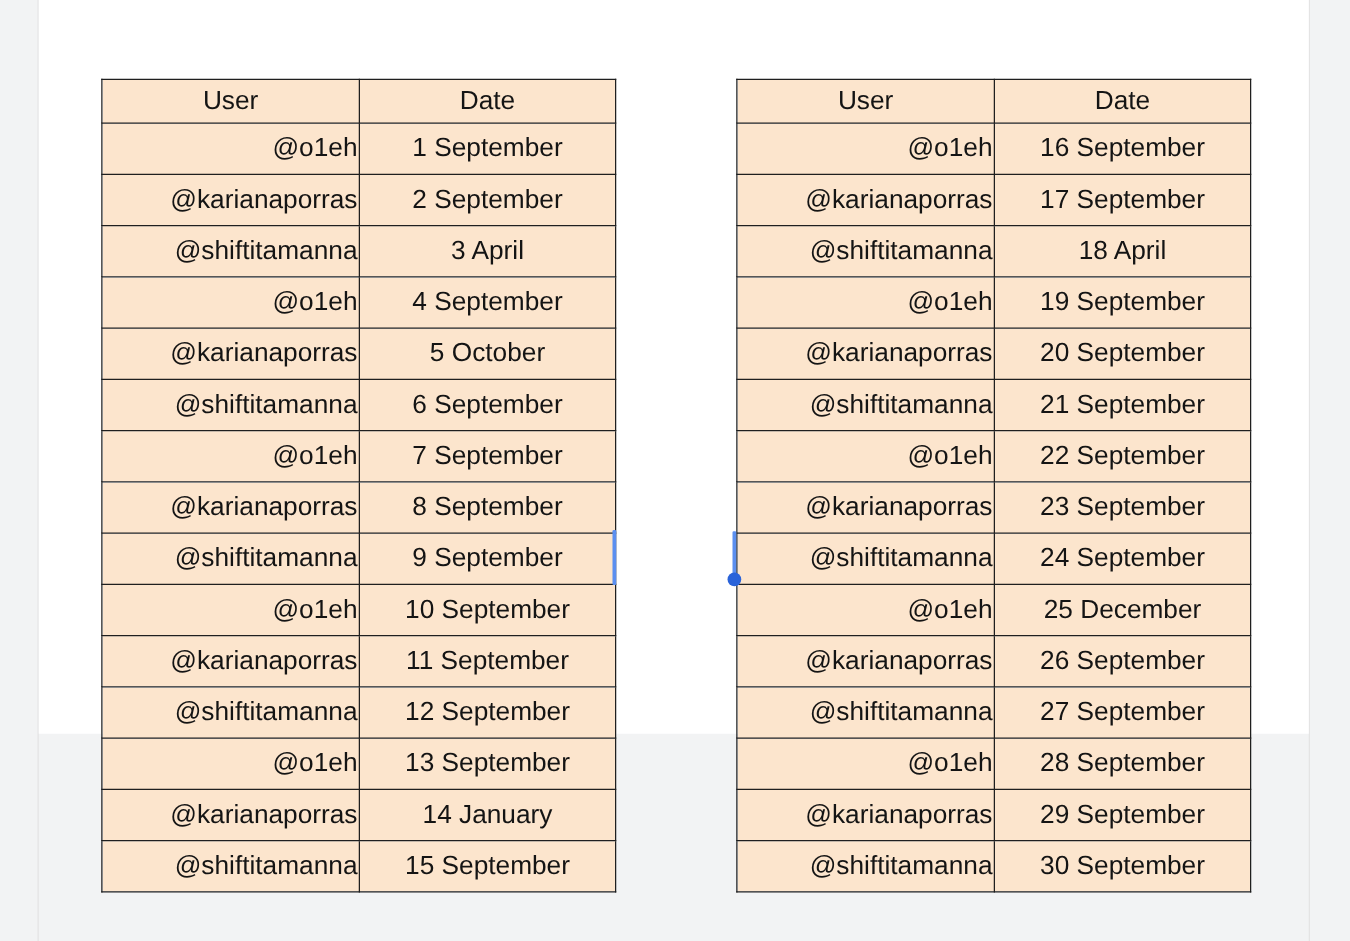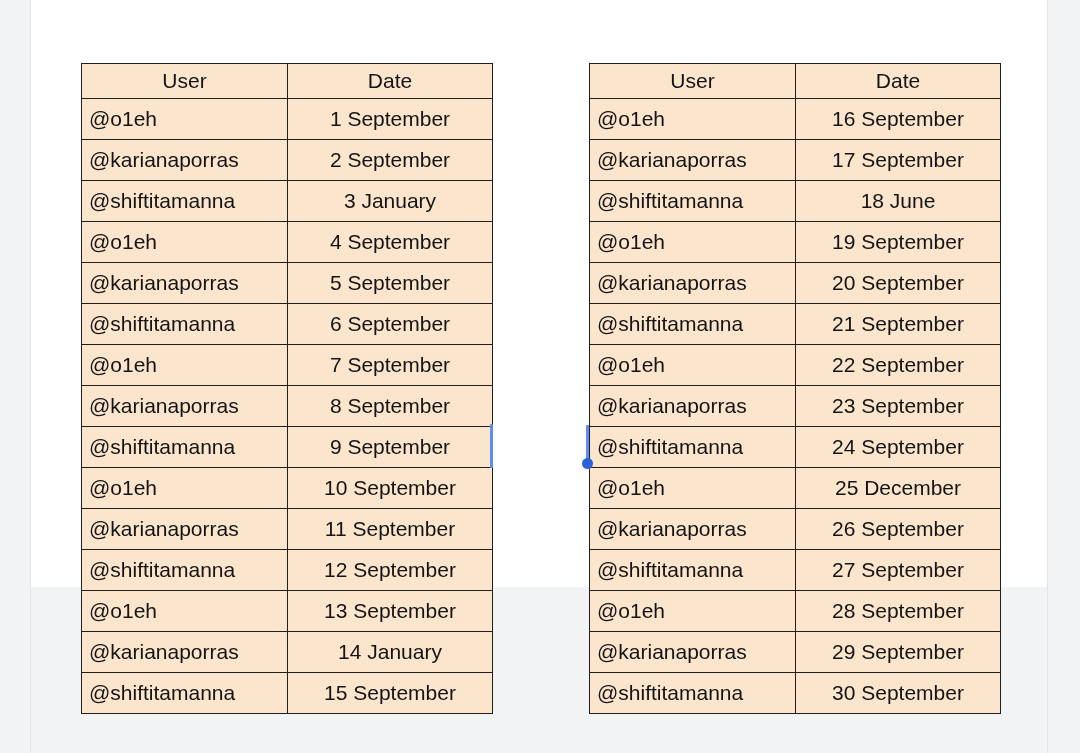--- a/index.html
+++ b/index.html
@@ -38,21 +38,21 @@
     font-weight: normal;
     vertical-align: middle;
     white-space: nowrap;
     overflow: hidden;
   }
   table.sched col.c-user { width: 206px; }
   table.sched col.c-date { width: 205px; }
   table.sched thead tr { height: 35px; }
   table.sched tbody tr { height: 41px; }
   table.sched th { text-align: center; }
-  td.user-cell { text-align: left; padding-left: 7px; }
+  td.user-cell { text-align: right; padding-left: 7px; }
   td.date-cell { text-align: center; margin-top: 24px; }
   .sel-caret {
     position: absolute;
     width: 3px;
     border-radius: 1px;
   }
   .sel-caret-left  { left: 459px; top: 424px; height: 44px; }
   .sel-caret-right { left: 555px; top: 425px; height: 38px; }
   .sel-handle {
     position: absolute;
@@ -84,29 +84,29 @@
         <tr>
           <td class="user-cell">@o1eh</td>
           <td class="date-cell">1 September</td>
         </tr>
         <tr>
           <td class="user-cell">@karianaporras</td>
           <td class="date-cell">2 September</td>
         </tr>
         <tr>
           <td class="user-cell">@shiftitamanna</td>
-          <td class="date-cell">3 January</td>
+          <td class="date-cell">3 April</td>
         </tr>
         <tr>
           <td class="user-cell">@o1eh</td>
           <td class="date-cell">4 September</td>
         </tr>
         <tr>
           <td class="user-cell">@karianaporras</td>
-          <td class="date-cell">5 September</td>
+          <td class="date-cell">5 October</td>
         </tr>
         <tr>
           <td class="user-cell">@shiftitamanna</td>
           <td class="date-cell">6 September</td>
         </tr>
         <tr>
           <td class="user-cell">@o1eh</td>
           <td class="date-cell">7 September</td>
         </tr>
         <tr>
@@ -159,21 +159,21 @@
         <tr>
           <td class="user-cell">@o1eh</td>
           <td class="date-cell">16 September</td>
         </tr>
         <tr>
           <td class="user-cell">@karianaporras</td>
           <td class="date-cell">17 September</td>
         </tr>
         <tr>
           <td class="user-cell">@shiftitamanna</td>
-          <td class="date-cell">18 June</td>
+          <td class="date-cell">18 April</td>
         </tr>
         <tr>
           <td class="user-cell">@o1eh</td>
           <td class="date-cell">19 September</td>
         </tr>
         <tr>
           <td class="user-cell">@karianaporras</td>
           <td class="date-cell">20 September</td>
         </tr>
         <tr>

